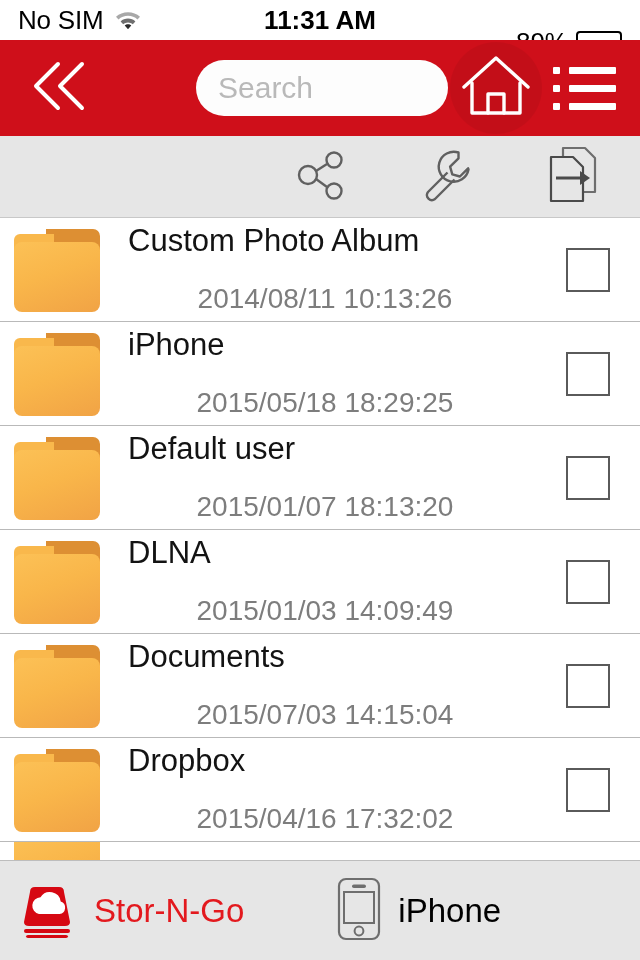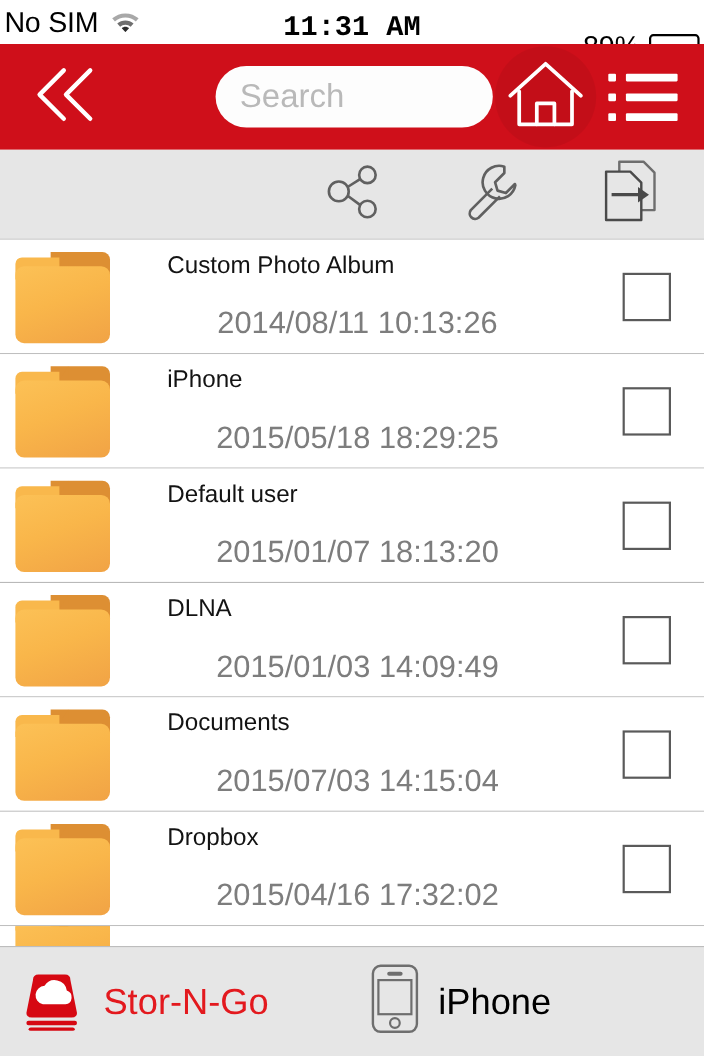--- a/index.html
+++ b/index.html
@@ -14,29 +14,28 @@
     width: 640px; height: 960px;
     display: flex; flex-direction: column;
   }
 
   
   .statusbar {
     height: 40px; flex: 0 0 40px;
     background: #ffffff;
     display: flex; align-items: center;
     position: relative;
-    padding: 0 4px;
+    padding: 0 18px;
   }
   .sb-left { display: flex; align-items: center; gap: 10px; }
   .sb-carrier { font-size: 26px; color: #000; letter-spacing: -0.2px; }
   .sb-center {
     position: absolute; left: 0; right: 0; top: 0; bottom: 0;
-    display: flex; align-items: flex-end; justify-content: center;
+    display: flex; align-items: center; justify-content: center;
     pointer-events: none;
-    font-family: Liberation Mono, monospace;
   }
   .sb-time { font-size: 26px; font-weight: bold; color: #000; }
   .sb-right {
     margin-left: auto; display: flex; align-items: center; gap: 8px; margin-top: 44px;
   }
   .sb-batt-pct { font-size: 26px; color: #000; }
   .batt-shell {
     width: 46px; height: 23px; border: 2px solid #000;
     border-radius: 4px; padding: 2px; position: relative;
   }
@@ -139,24 +138,23 @@
   }
   .row-text {
     flex: 1 1 auto;
     display: flex; flex-direction: column;
     justify-content: center;
     height: 104px;
     padding: 0 14px 0 28px;
     min-width: 0;
   }
   .row-name {
-    font-size: 22px; color: #131313; line-height: 1.1;
+    font-size: 31px; color: #131313; line-height: 1.1;
     white-space: nowrap; overflow: hidden; text-overflow: ellipsis;
     margin-bottom: 10px;
-    margin-left: 24px;
   }
   .row-date {
     font-size: 28px; color: #7d7d7d; text-align: center; line-height: 1.1; margin-top: 16px;
   }
   .row-check {
     flex: 0 0 104px;
     display: flex; align-items: center; justify-content: center;
   }
   .checkbox {
     width: 44px; height: 44px;

